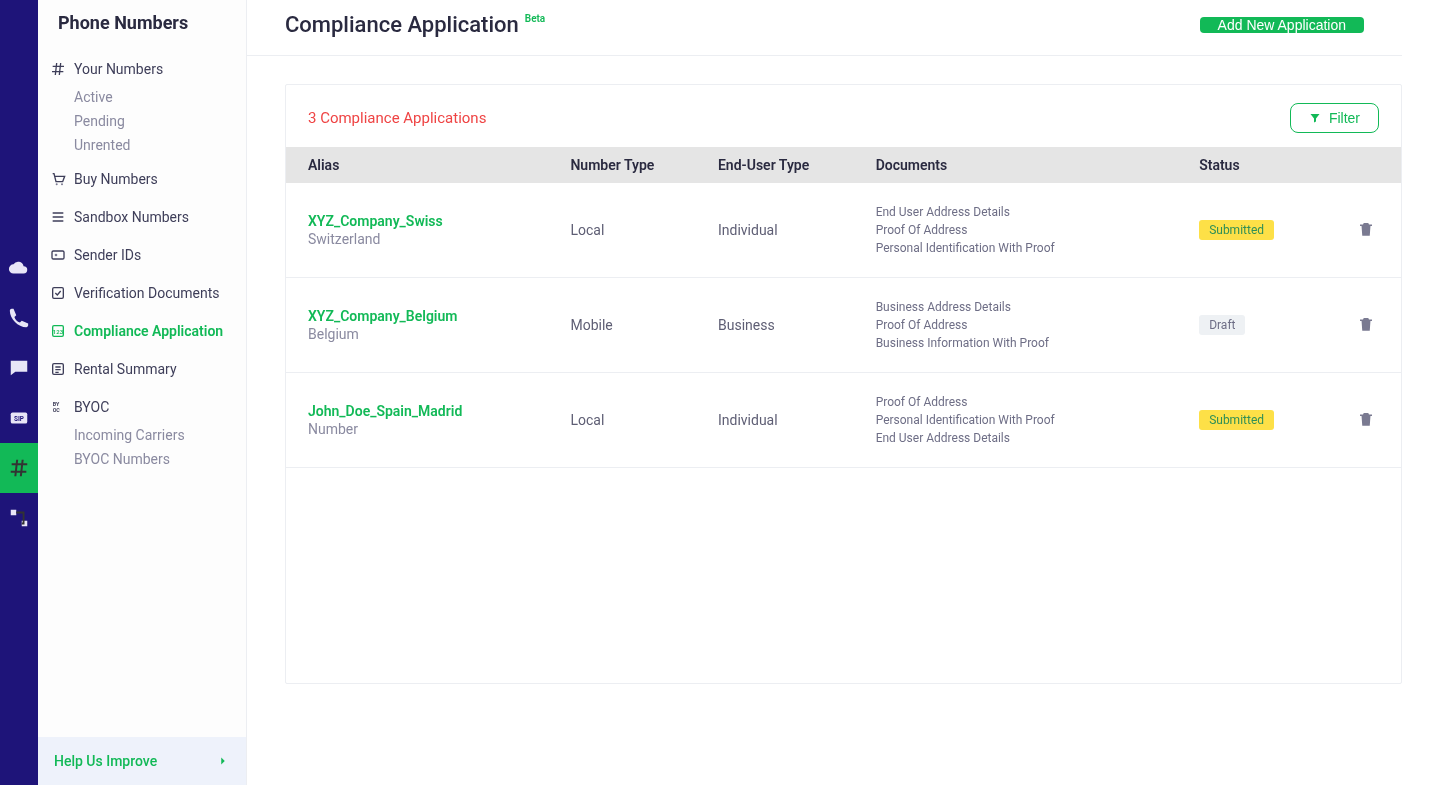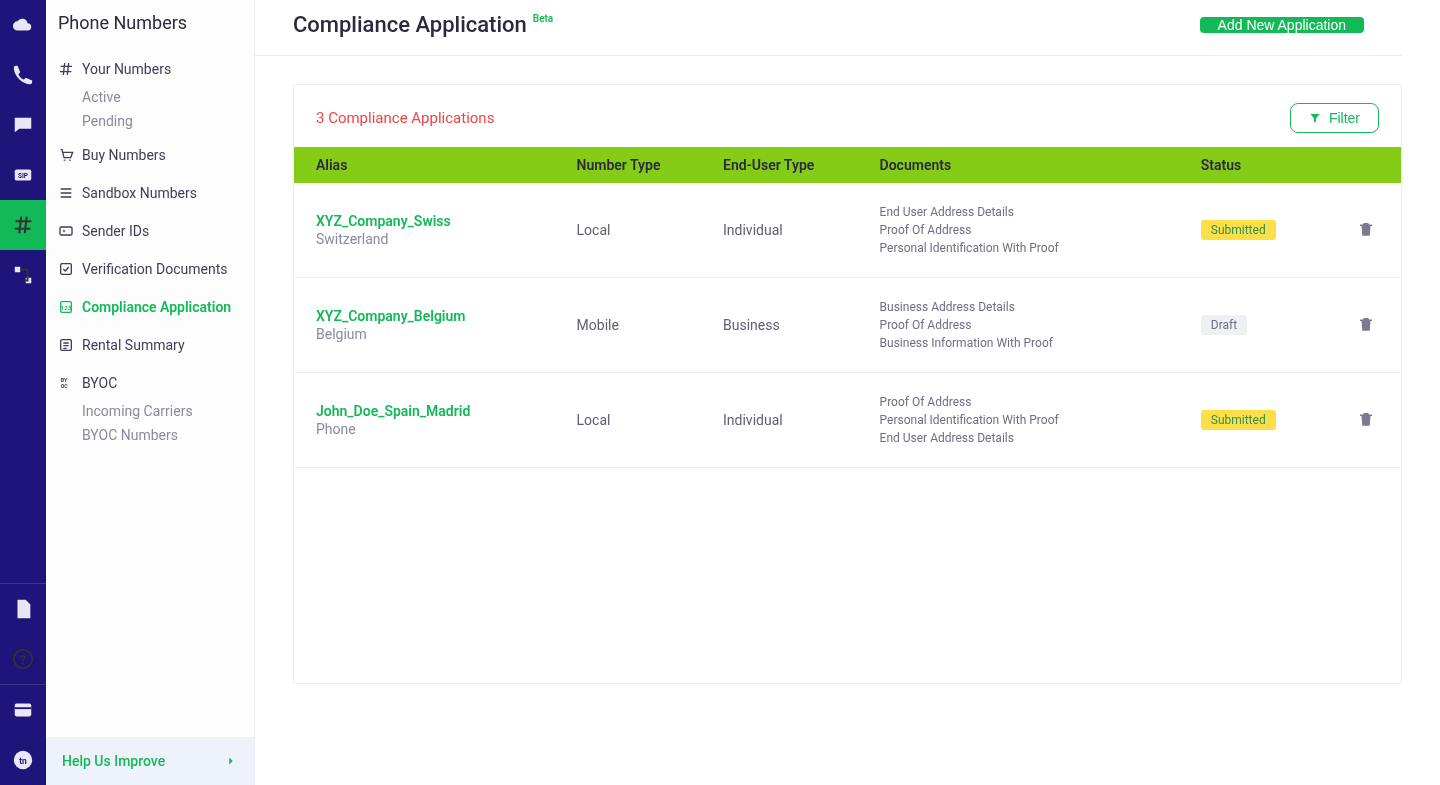--- a/index.html
+++ b/index.html
@@ -1,32 +1,32 @@
 <!DOCTYPE html>
 <html><head>
   <meta charset="utf-8">
   <style>
     * { margin: 0; padding: 0; box-sizing: border-box; }
     body { font-family: -apple-system, BlinkMacSystemFont, 'Segoe UI', Roboto, Helvetica, Arial, sans-serif; width: 1440px; height: 785px; overflow: hidden; background: #fff; color: #333; font-size: 14px; }
 
     .app { display: flex; width: 100%; height: 100%; }
 
     
-    .rail { width: 46px; background: #1e1479; display: flex; flex-direction: column; align-items: center; }
+    .rail { width: 38px; background: #1e1479; display: flex; align-items: center; }
     .rail-top { flex: 1; display: flex; flex-direction: column; align-items: center; width: 100%; }
     .rail-bottom { display: flex; flex-direction: column; align-items: center; width: 100%; }
     .rail-item { width: 51px; height: 50px; display: flex; align-items: center; justify-content: center; cursor: pointer; }
     .rail-item svg { width: 22px; height: 22px; fill: #e8e6f7; }
     .rail-item.active { background: #12b957; }
     .rail-item.active svg { fill: #fff; }
     .rail-divider { width: 100%; height: 1px; background: rgba(255,255,255,0.15); }
 
     
     .sidebar { width: 209px; background: #fdfdfd; border-right: 1px solid #eceef2; display: flex; flex-direction: column; }
-    .sidebar-title { padding: 12px 8px 14px 12px; font-size: 18px; font-weight: 400; color: #2a2a40; }
+    .sidebar-title { padding: 12px 8px 14px 20px; font-size: 18px; font-weight: 700; color: #2a2a40; }
     .sidebar-scroll { flex: 1; overflow-y: auto; padding: 0 0 0 8px; }
     .nav-group { margin-top: 6px; }
     .nav-item { display: flex; align-items: center; padding: 8px 8px 8px 4px; cursor: pointer; color: #3e3e59; font-size: 14px; }
     .nav-item .ico { width: 16px; height: 16px; margin-right: 8px; display: inline-flex; align-items: center; justify-content: center; }
     .nav-item .ico svg { width: 16px; height: 16px; fill: #7a7a91; }
     .nav-item.active { color: #12b957; font-weight: 600; }
     .nav-item.active .ico svg { fill: #12b957; }
     .nav-sub { padding: 4px 8px 4px 28px; color: #8a8aa0; font-size: 14px; cursor: pointer; }
     .help-bar { background: #eef2fb; padding: 16px 16px; display: flex; align-items: center; justify-content: space-between; cursor: pointer; }
     .help-bar span { color: #12b957; font-size: 14px; font-weight: 500; }
@@ -39,21 +39,21 @@
     .beta { font-size: 10px; color: #12b957; font-weight: 600; margin-left: 6px; position: relative; top: -10px; }
     .btn-primary { background: #12b957; color: #fff; border: none; padding: 0 18px; border-radius: 4px; font-size: 14px; font-weight: 500; cursor: pointer; }
 
     .card { background: #fff; margin: 28px 38px; border: 1px solid #eceef2; border-radius: 2px; min-height: 600px; }
     .card-head { display: flex; align-items: center; justify-content: space-between; padding: 18px 22px 14px 22px; }
     .card-head .count { color: #ef4444; font-size: 15px; }
     .btn-filter { background: #fff; border: 1px solid #12b957; color: #12b957; padding: 6px 18px; border-radius: 8px; font-size: 14px; display: inline-flex; align-items: center; gap: 8px; cursor: pointer; }
     .btn-filter svg { width: 12px; height: 12px; fill: #12b957; }
 
     table { width: 100%; border-collapse: collapse; }
-    thead tr { background: #84cc16; }
+    thead tr { background: #e5e5e5; }
     th { text-align: left; padding: 10px 22px; font-size: 14px; font-weight: 600; color: #2a2a40; }
     tbody tr { border-bottom: 1px solid #eceef2; }
     td { padding: 20px 22px; vertical-align: middle; font-size: 14px; color: #5e5e74; }
     td.alias-cell { padding-top: 18px; padding-bottom: 18px; }
     .alias-name { color: #12b957; font-weight: 600; font-size: 14px; }
     .alias-country { color: #8a8aa0; font-size: 14px; margin-top: 2px; }
     .doc-line { color: #6e6e86; font-size: 12px; line-height: 1.5; }
     .badge { display: inline-block; padding: 3px 10px; border-radius: 3px; font-size: 12px; }
     .badge.submitted { background: #fde047; color: #2f8f57; }
     .badge.draft { background: #eef1f4; color: #6e6e86; }
@@ -144,20 +144,21 @@
           <div class="nav-item">
             <span class="ico">
               <svg viewBox="0 0 24 24">
                 <path d="M10 3L8 21M16 3l-2 18M4 8h17M3 16h17" stroke="currentColor" stroke-width="2" fill="none"></path>
               </svg>
             </span>
             <span>Your Numbers</span>
           </div>
           <div class="nav-sub">Active</div>
           <div class="nav-sub">Pending</div>
+          <div class="nav-sub">Unrented</div>
         </div>
         <div class="nav-group">
           <div class="nav-item">
             <span class="ico">
               <svg viewBox="0 0 24 24">
                 <path d="M4 4h2l3 12h10l3-8H7" fill="none" stroke="currentColor" stroke-width="2"></path>
                 <circle cx="10" cy="20" r="1.5"></circle>
                 <circle cx="18" cy="20" r="1.5"></circle>
               </svg>
             </span>
@@ -311,21 +312,21 @@
                 <div class="doc-line">Business Information With Proof</div>
               </td>
               <td><span class="badge draft">Draft</span></td>
               <td class="col-del"><button class="trash-btn"><svg viewBox="0 0 24 24">
                     <path d="M6 7h12l-1 14H7L6 7zm3-3h6l1 2H8l1-2zM4 6h16v2H4V6z"></path>
                   </svg></button></td>
             </tr>
             <tr>
               <td class="alias-cell">
                 <div class="alias-name">John_Doe_Spain_Madrid</div>
-                <div class="alias-country">Phone</div>
+                <div class="alias-country">Number</div>
               </td>
               <td>Local</td>
               <td>Individual</td>
               <td>
                 <div class="doc-line">Proof Of Address</div>
                 <div class="doc-line">Personal Identification With Proof</div>
                 <div class="doc-line">End User Address Details</div>
               </td>
               <td><span class="badge submitted">Submitted</span></td>
               <td class="col-del"><button class="trash-btn"><svg viewBox="0 0 24 24">

